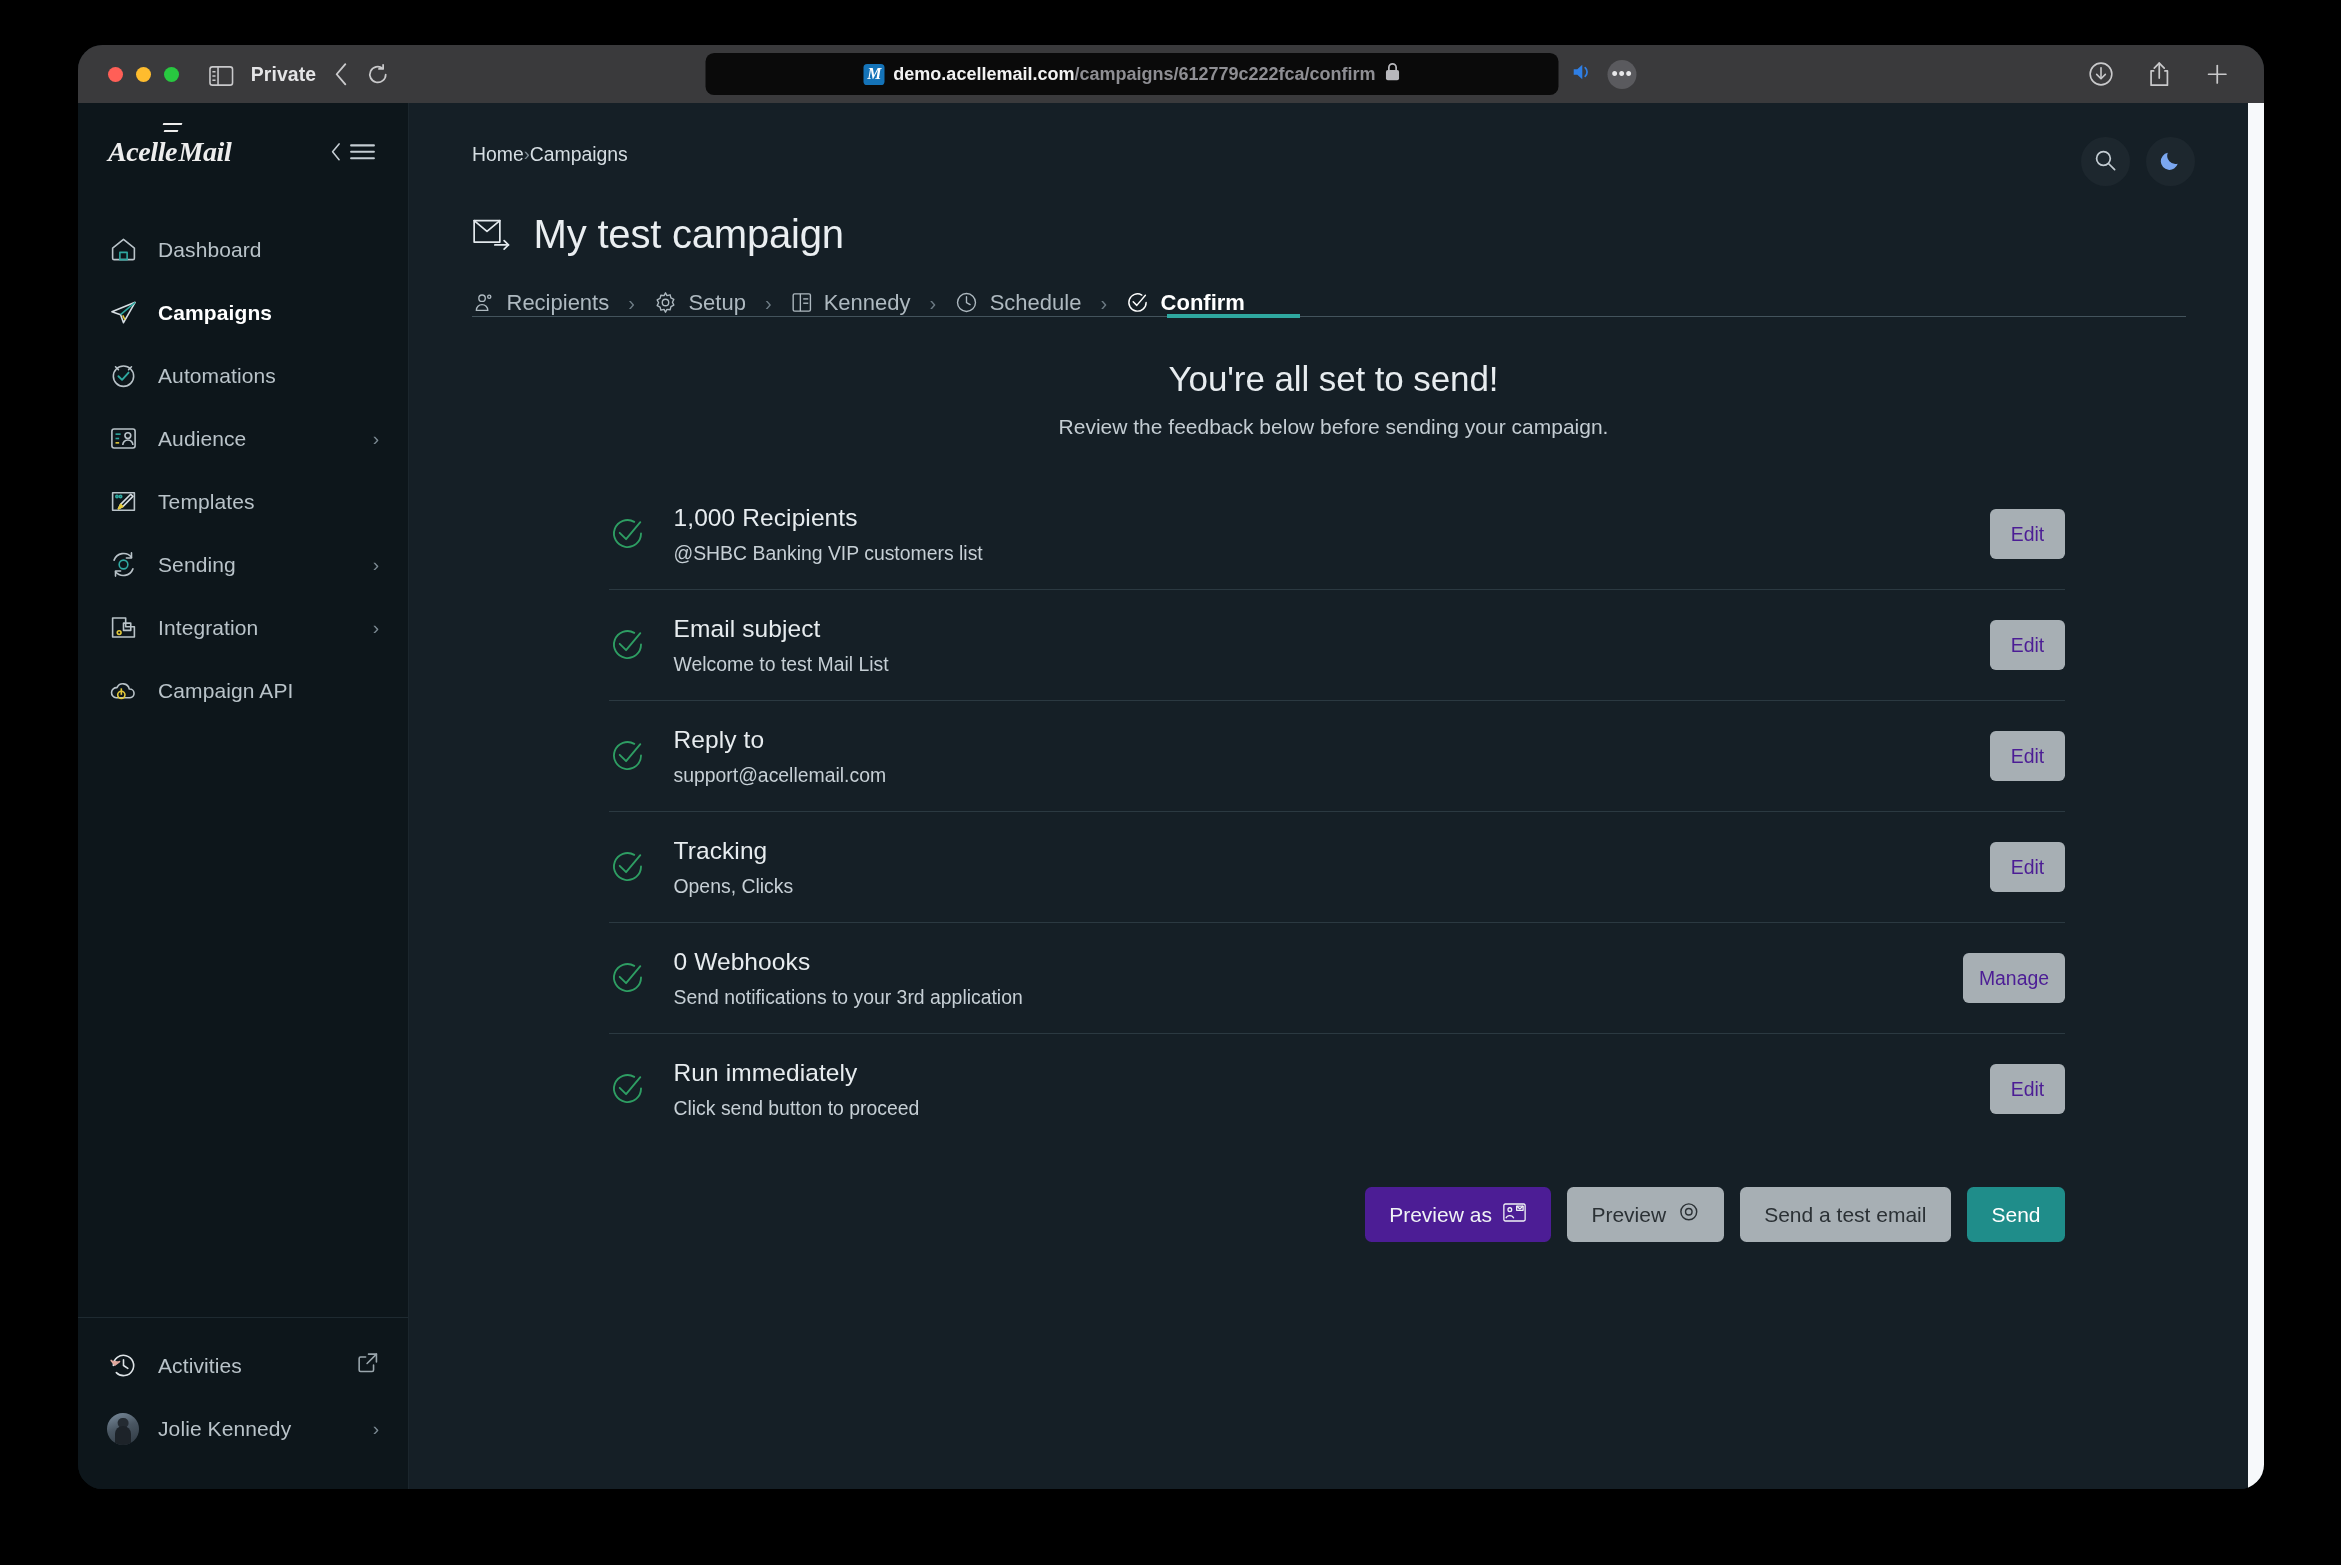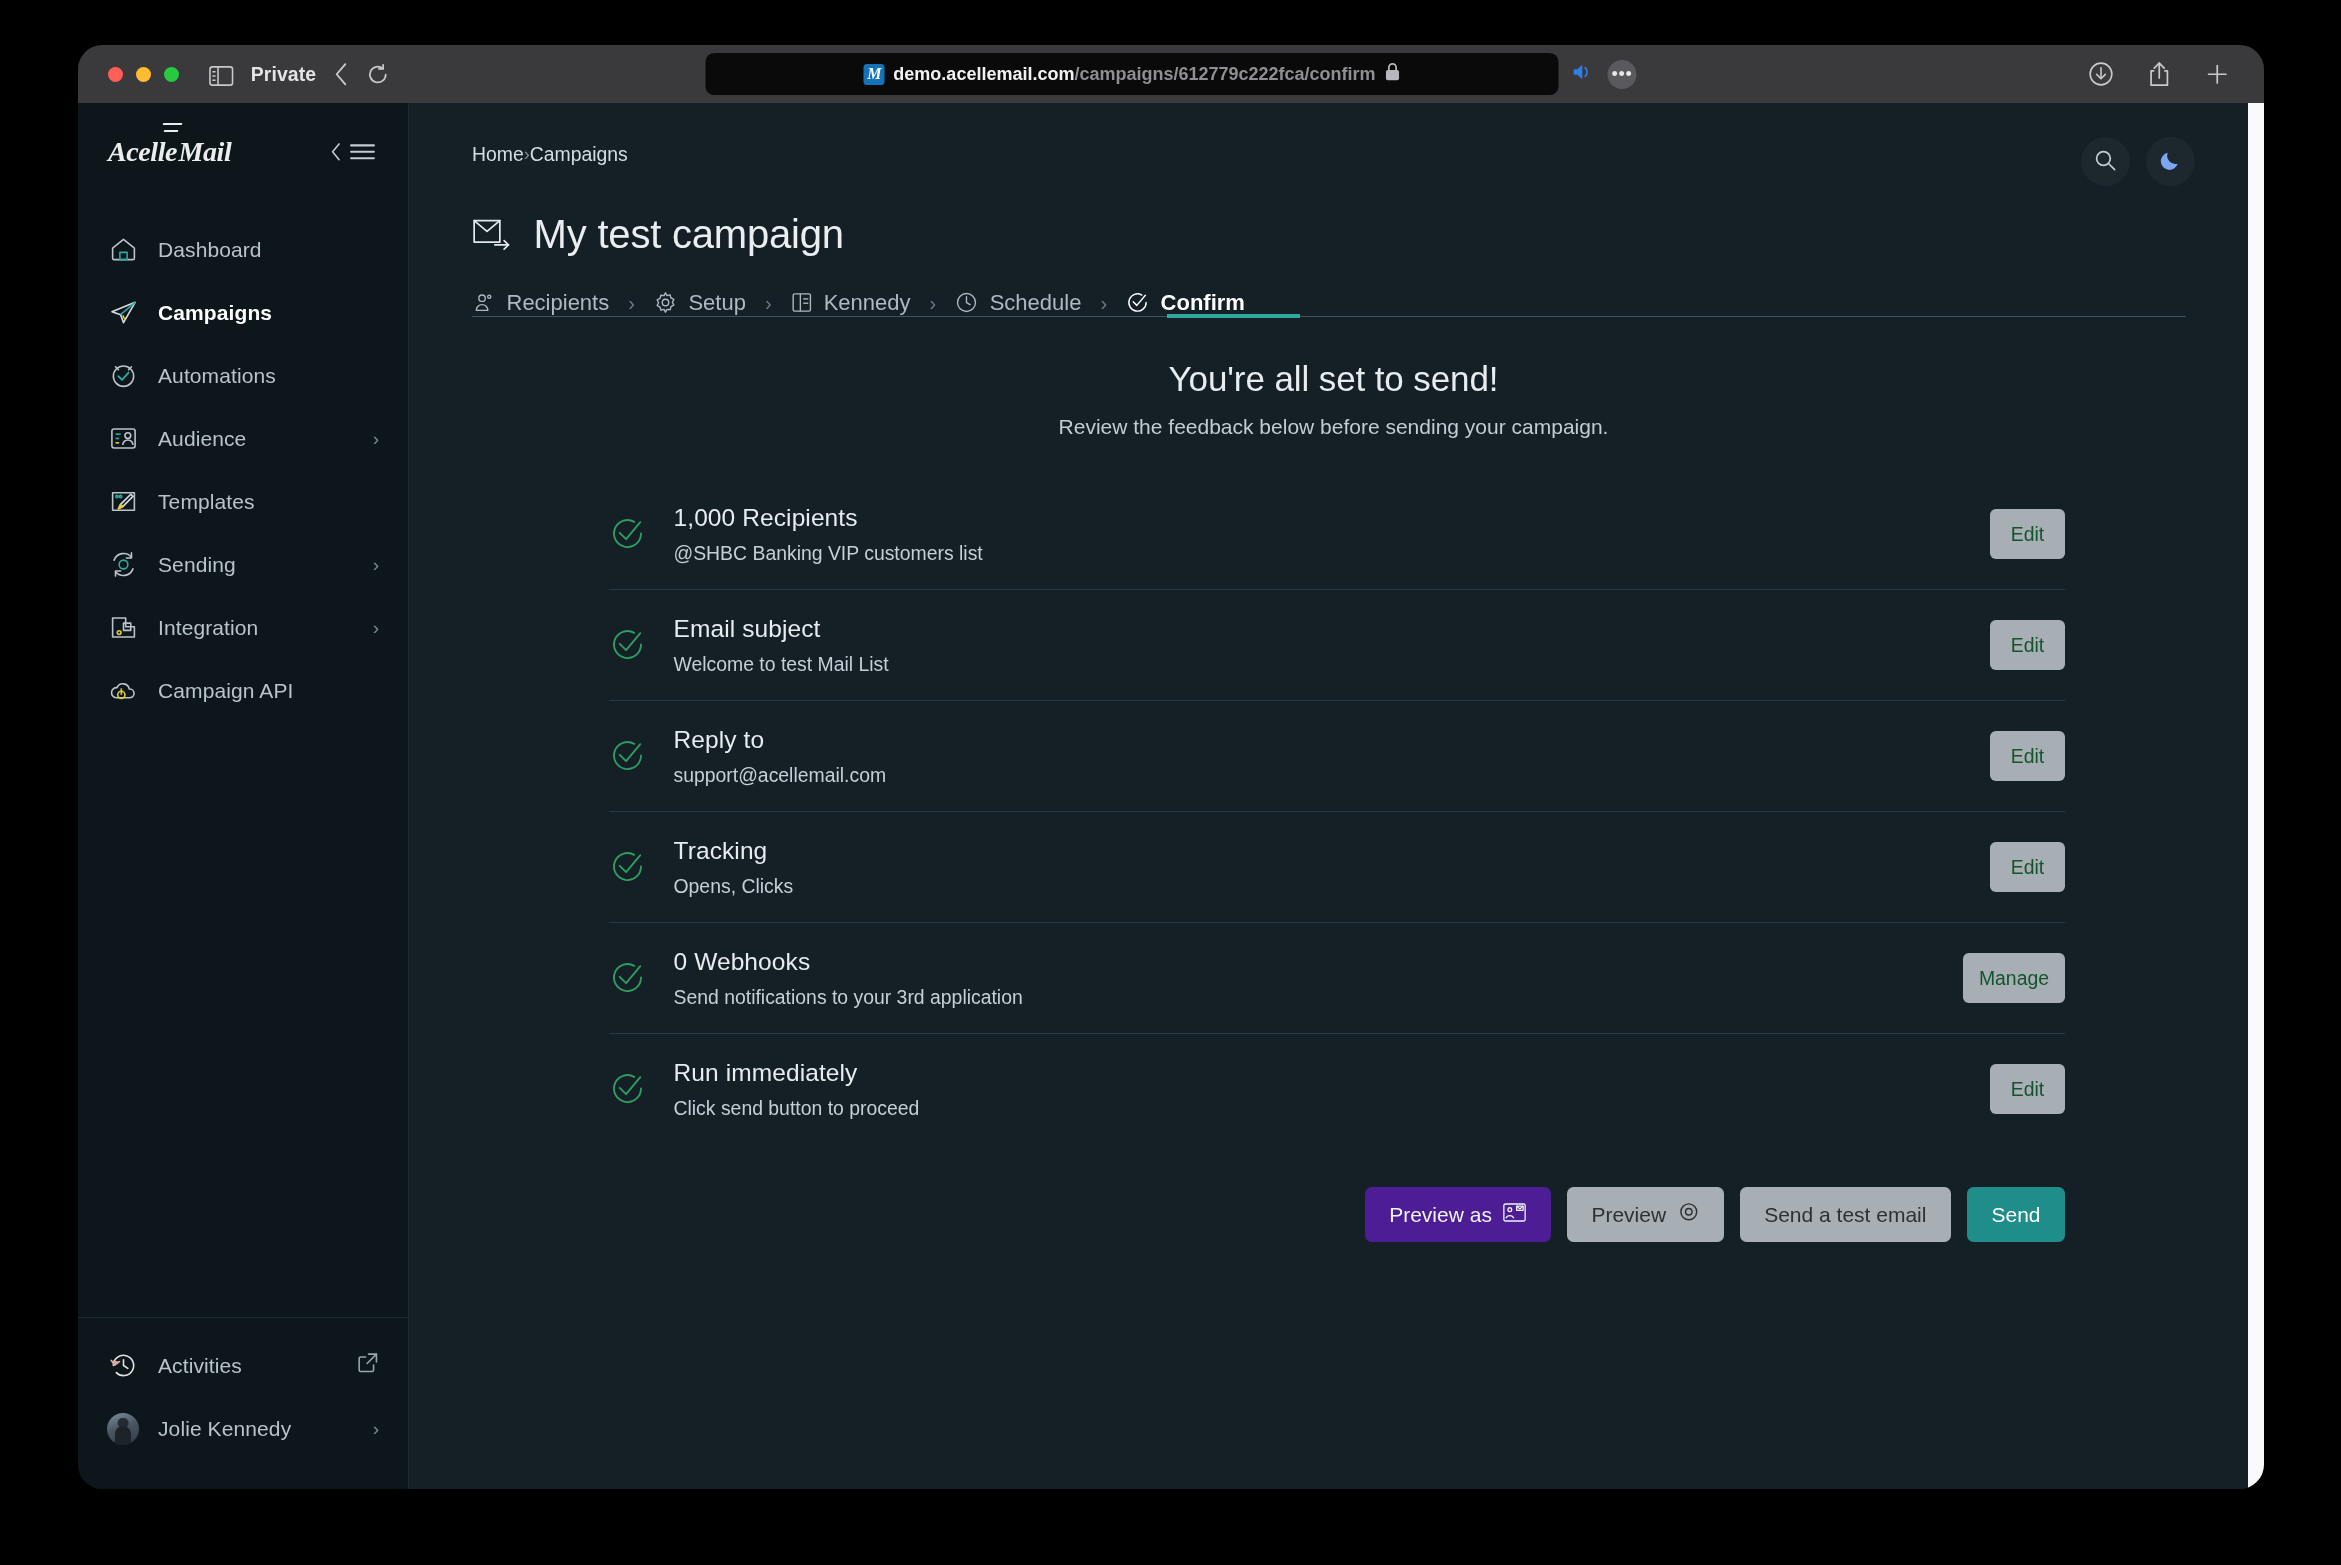--- a/index.html
+++ b/index.html
@@ -203,21 +203,21 @@
     padding: 24.5px 0 24.5px 0;
     border-bottom: 0.7px solid #2B3941;
   }
   .row:last-child { border-bottom: none; }
   .check { width: 40px; flex: 0 0 40px; margin-right: 24.5px; }
   .rowtxt { flex: 1; }
   .rowtxt .t1 { font-size: 24.5px; color: #E7ECEF; letter-spacing: 0.1px; }
   .rowtxt .t2 { font-size: 19.4px; color: #C6CFD5; margin-top: 10px; }
   .editbtn {
     min-width: 75px; height: 50px; border-radius: 5.8px;
-    background: #A7AFB4; color: #14532d;
+    background: #A7AFB4; color: #4c1d95;
     font-size: 19.4px; border: none; cursor: pointer;
     display: flex; align-items: center; justify-content: center;
     padding: 0 16px;
     font-family: "Liberation Sans", sans-serif;
   }
 
   .actions {
     display: flex; justify-content: flex-end; gap: 16px;
     margin: 43px 130px 0 0;
   }

